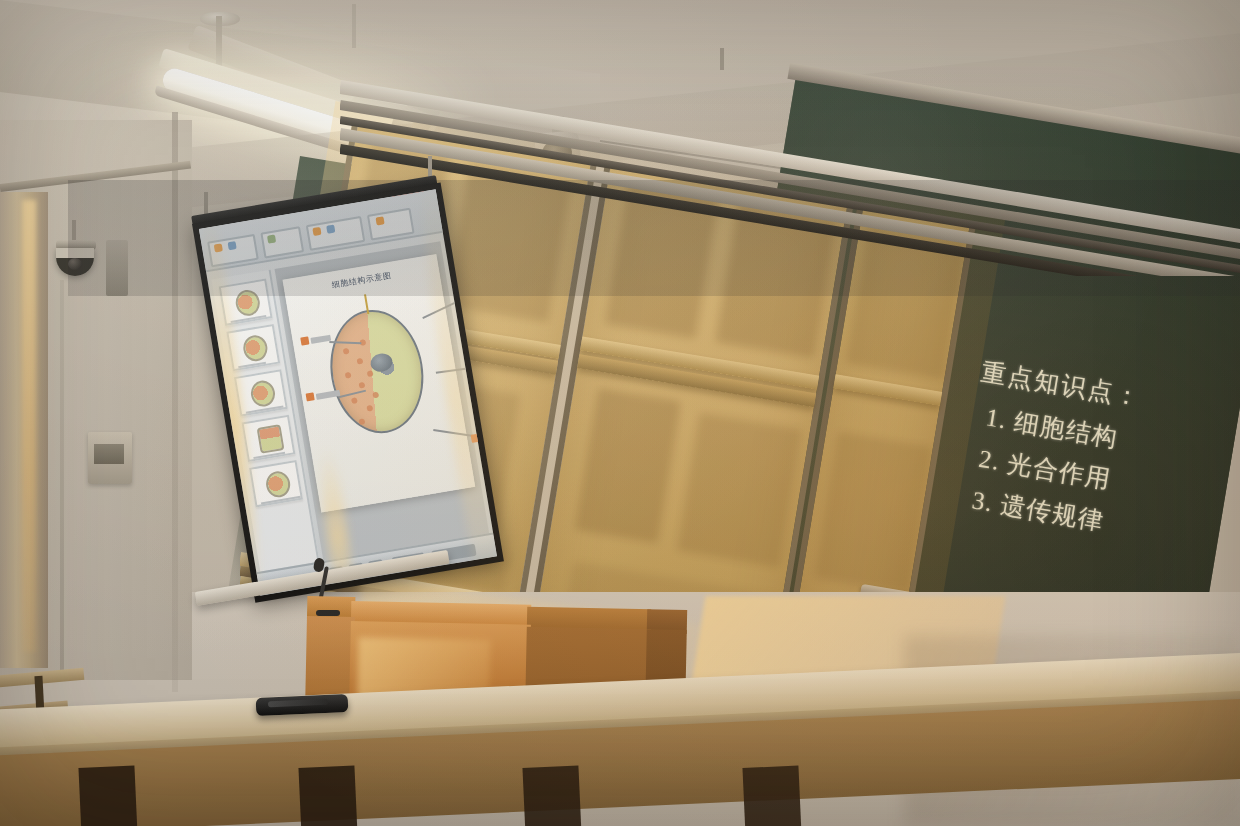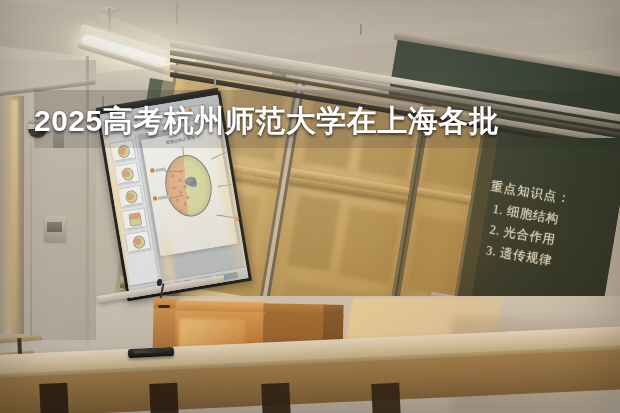--- a/index.html
+++ b/index.html
@@ -767,15 +767,14 @@
     <div class="ch-head">重点知识点：</div>
     <div class="ch-item">1. 细胞结构</div>
     <div class="ch-item">2. 光合作用</div>
     <div class="ch-item">3. 遗传规律</div>
   </div>
 
   <div class="abs" id="grade"></div>
   <div class="abs" id="vignette"></div>
 
   <div class="abs" id="title-band"></div>
-  <div class="abs" id="title">2025高考杭州师范大学在上海各批</div>
 
 </div>
 
 </body></html>

